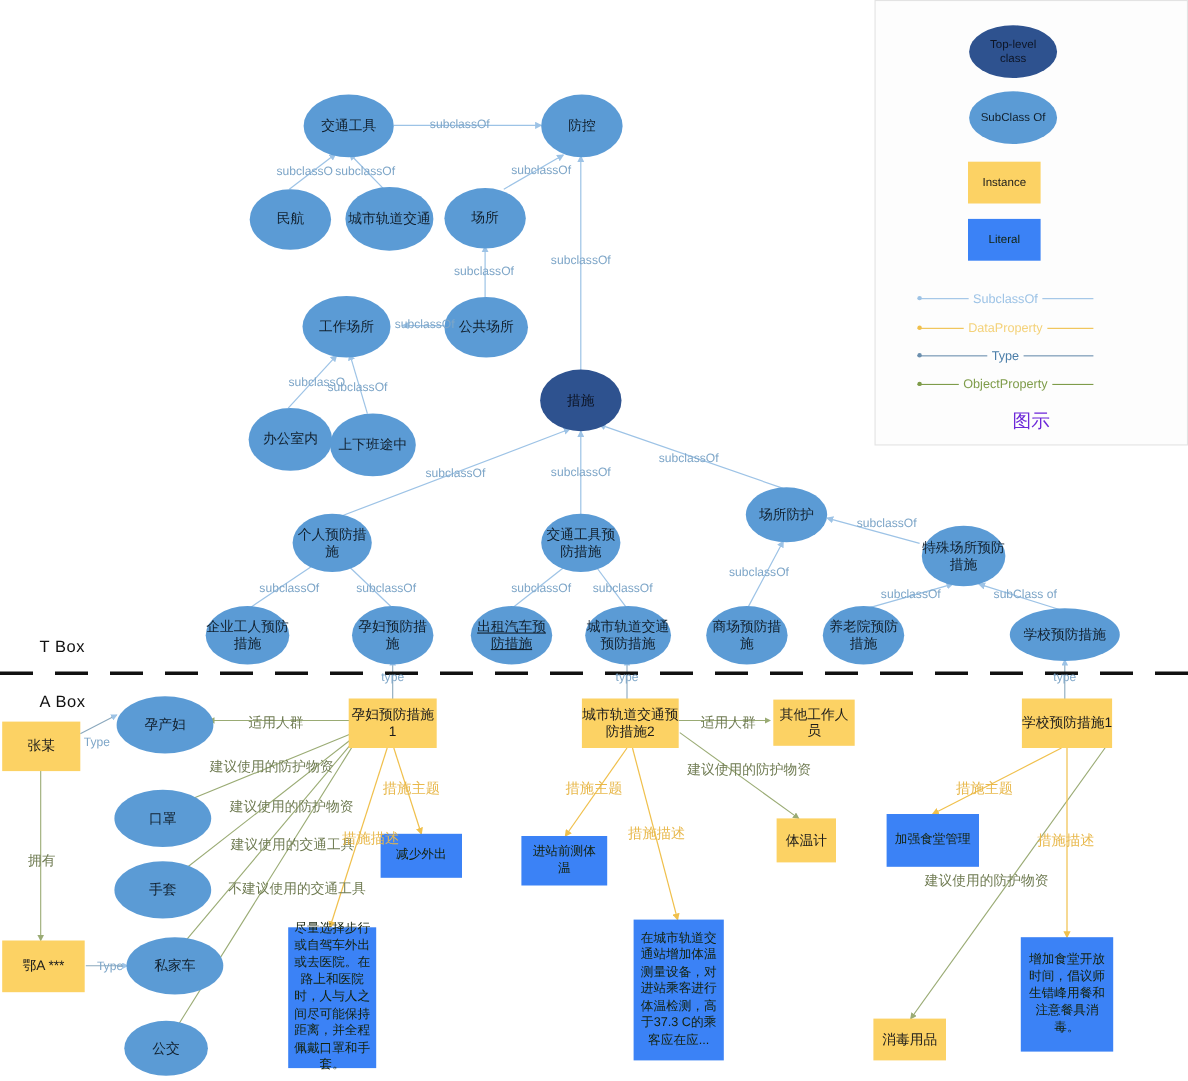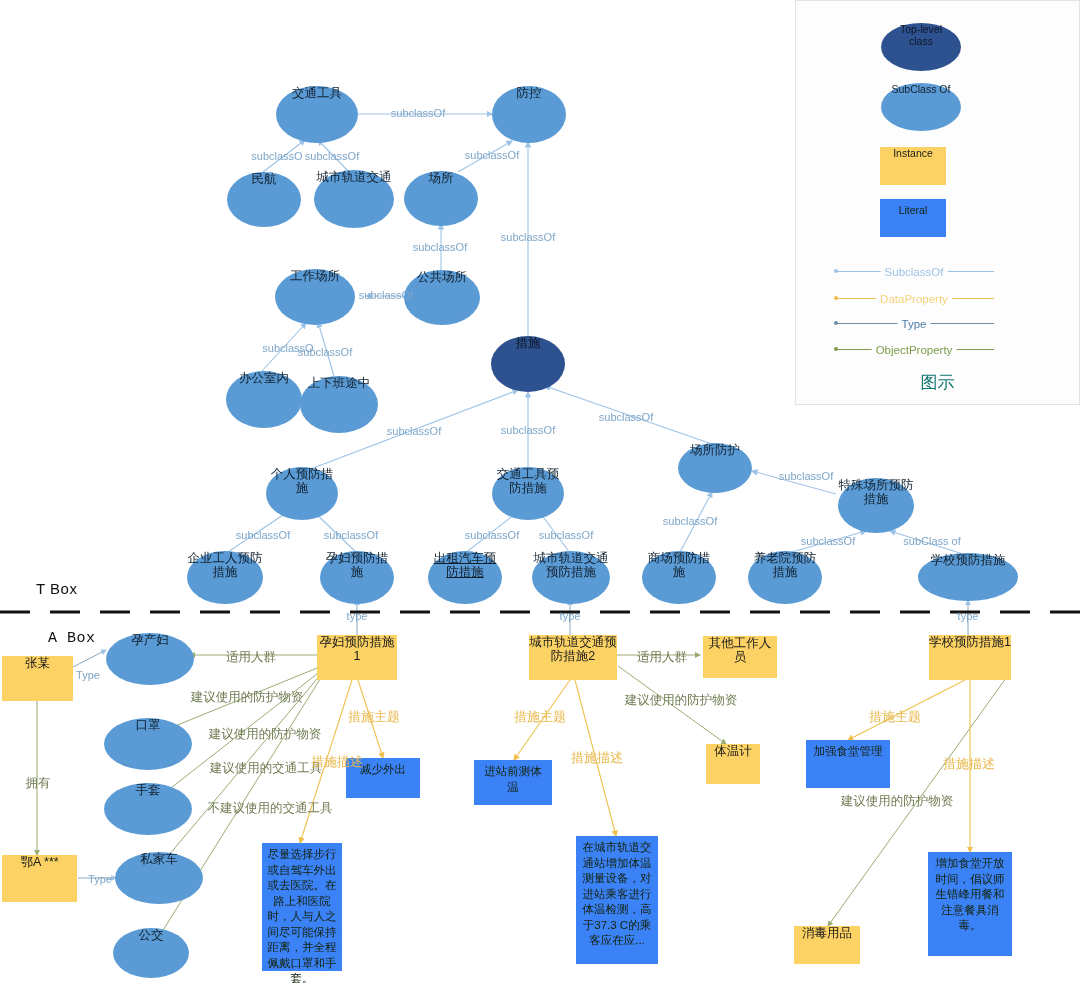--- a/index.html
+++ b/index.html
@@ -8,21 +8,21 @@
     width:1080px;height:983px;
     background:#ffffff;
     font-family:"Liberation Sans","DejaVu Sans",sans-serif;
     overflow:hidden;
   }
   svg#edges{position:absolute;left:0;top:0;width:1080px;height:983px;}
 
   
   .node{
     position:absolute;
-    display:flex;justify-content:center;
+    display:flex;align-items:center;justify-content:center;
     text-align:center;
     box-sizing:border-box;
     color:#111;
     line-height:1.15;
     white-space:pre-line;
   }
   .ellipse{
     background:#5b9bd5;
     border-radius:50%;
     font-size:12.5px;
@@ -77,21 +77,21 @@
   #legend .node{position:absolute;}
   .legend-line{position:absolute;height:1px;}
   .legend-line .ln{position:absolute;left:0;top:0;width:100%;height:1px;}
   .legend-line .lbl{
     position:absolute;left:50%;top:50%;transform:translate(-50%,-50%);
     background:#fdfdfd;padding:0 4px;font-size:11.5px;white-space:nowrap;
   }
   .legend-line .dot{position:absolute;left:0;top:-2px;width:4px;height:4px;border-radius:50%;}
   #legend-title{
     position:absolute;left:0;top:370px;width:100%;
-    text-align:center;font-size:17px;color:#0f766e;
+    text-align:center;font-size:17px;color:#6d28d9;
   }
 </style>
 </head>
 <body>
 
 <div id="stage">
 
   <svg id="edges" viewBox="0 0 1080 983">
     <defs>
       <marker id="ab" markerWidth="6" markerHeight="6" refX="5" refY="3" orient="auto">
@@ -234,21 +234,21 @@
 
   <div class="node rect-literal" style="left:806px;top:740px;width:84px;height:48px;"><span>加强食堂管理</span></div>
 
   <div class="node rect-literal" style="left:262px;top:843px;width:80px;height:128px;"><span>尽量选择步行或自驾车外出或去医院。在路上和医院时，人与人之间尽可能保持距离，并全程佩戴口罩和手套。</span></div>
 
   <div class="node rect-literal" style="left:576px;top:836px;width:82px;height:128px;"><span>在城市轨道交通站增加体温测量设备，对进站乘客进行体温检测，高于37.3 C的乘客应在应...</span></div>
 
   <div class="node rect-literal" style="left:928px;top:852px;width:84px;height:104px;"><span>增加食堂开放时间，倡议师生错峰用餐和注意餐具消毒。</span></div>
 
   <div class="boxlabel" style="left:36px;top:580px;"><span>T Box</span></div>
-  <div class="boxlabel" style="left:48px;top:630px;font-family:Liberation Mono, monospace;"><span>A Box</span></div>
+  <div class="boxlabel" style="left:36px;top:630px;"><span>A Box</span></div>
 
   <div id="tbox-edge-labels">
       <div class="elabel sub" style="left: 418px; top: 113px;">subclassOf</div>
       <div class="elabel sub" style="left: 277px; top: 156px;">subclassO</div>
       <div class="elabel sub" style="left: 332px; top: 156px;">subclassOf</div>
       <div class="elabel sub" style="left: 492px; top: 155px;">subclassOf</div>
       <div class="elabel sub" style="left: 528px; top: 237px;">subclassOf</div>
       <div class="elabel sub" style="left: 440px; top: 247px;">subclassOf</div>
       <div class="elabel sub" style="left: 386px; top: 295px;">subclassOf</div>
       <div class="elabel sub" style="left: 288px; top: 348px;">subclassO</div>

